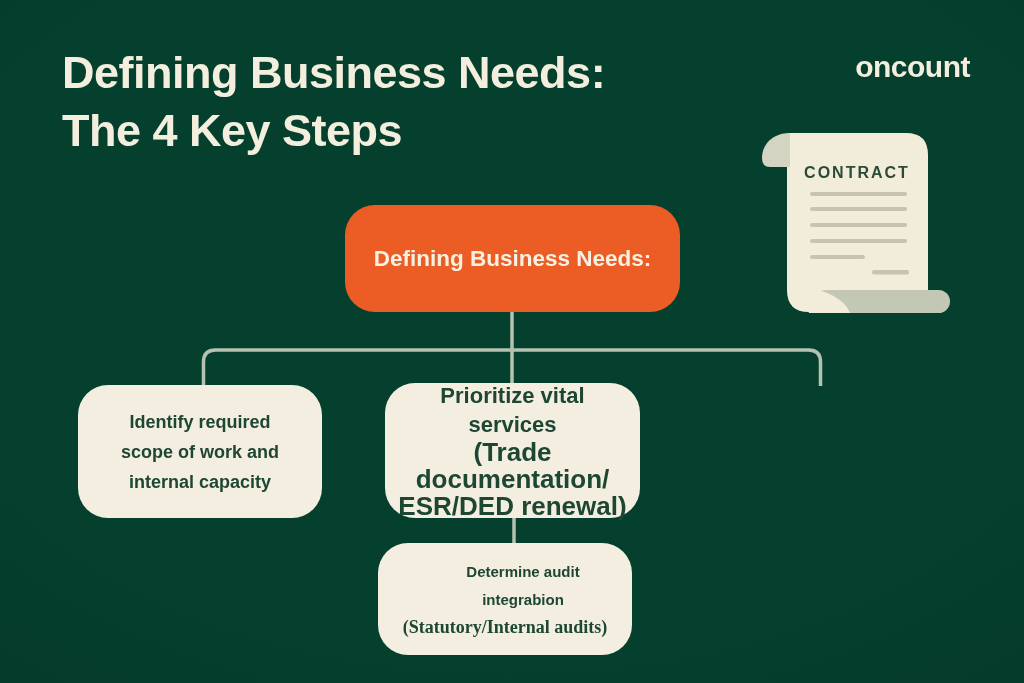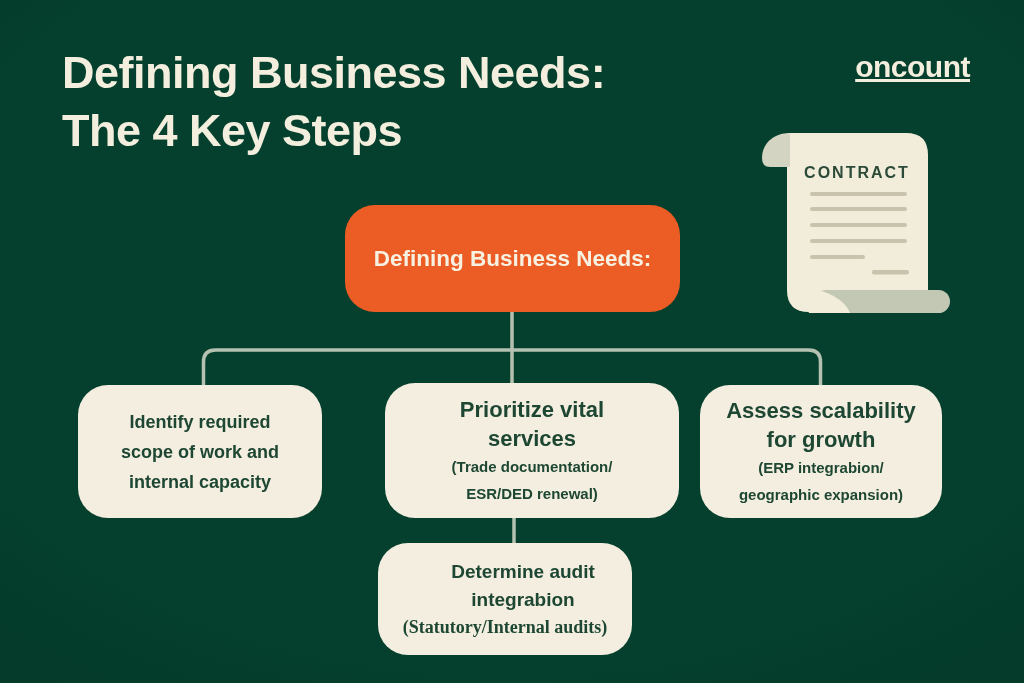--- a/index.html
+++ b/index.html
@@ -29,21 +29,20 @@
   }
   .title-line { display: block; }
   .brand {
     position: absolute;
     top: 50px;
     right: 54px;
     font-size: 30px;
     font-weight: 700;
     letter-spacing: -0.5px;
     color: var(--text-cream);
-    text-decoration: underline;
   }
 
   
   .connectors {
     position: absolute;
     inset: 0;
     pointer-events: none;
   }
   .connectors path {
     fill: none;
@@ -70,28 +69,28 @@
     line-height: 34px;
     font-weight: 600;
   }
   .node-card {
     background: var(--card-cream);
     border-radius: 30px;
     color: var(--text-green);
     font-weight: 600;
   }
   .main-line { font-size: 22px; line-height: 29px; }
-  .sub-line  { font-size: 15px; line-height: 27px; }
+  .sub-line  { font-size: 26px; line-height: 27px; }
 
   .node-scope       { left: 78px;  top: 385px; width: 244px; height: 133px; }
   .node-scope .main-line { font-size: 18px; line-height: 30px; }
-  .node-services    { left: 385px; top: 383px; width: 294px; height: 135px; }
+  .node-services    { left: 385px; top: 383px; width: 255px; height: 135px; }
   .node-scalability { left: 700px; top: 385px; width: 242px; height: 133px; }
   .node-audit       { left: 378px; top: 543px; width: 254px; height: 112px; }
-  .node-audit .main-line { font-size: 19px; line-height: 28px; padding-left: 36px; }
+  .node-audit .main-line { font-size: 15px; line-height: 28px; padding-left: 36px; }
   .node-audit .sub-line  { font-size: 18px;  line-height: 26px; font-family: Liberation Serif, serif; }
 
   
   .contract { position: absolute; left: 752px; top: 122px; }
   .scroll-paper { fill: var(--scroll-paper); }
   .scroll-curl  { fill: var(--scroll-curl); }
   .scroll-roll  { fill: var(--scroll-roll); }
   .scroll-fold  { fill: var(--scroll-paper); }
   .scroll-line  { fill: var(--scroll-line); }
   .contract-label {
@@ -151,26 +150,20 @@
     <div class="main-line">internal capacity</div>
   </div>
 
   <div class="node node-card node-services">
     <div class="main-line">Prioritize vital</div>
     <div class="main-line">services</div>
     <div class="sub-line">(Trade documentation/</div>
     <div class="sub-line">ESR/DED renewal)</div>
   </div>
 
-  <div class="node node-card node-scalability">
-    <div class="main-line">Assess scalability</div>
-    <div class="main-line">for growth</div>
-    <div class="sub-line">(ERP integrabion/</div>
-    <div class="sub-line">geographic expansion)</div>
-  </div>
 
   <div class="node node-card node-audit">
     <div class="main-line">Determine audit</div>
     <div class="main-line">integrabion</div>
     <div class="sub-line">(Statutory/Internal audits)</div>
   </div>
 
 </div>
 
 </body></html>

